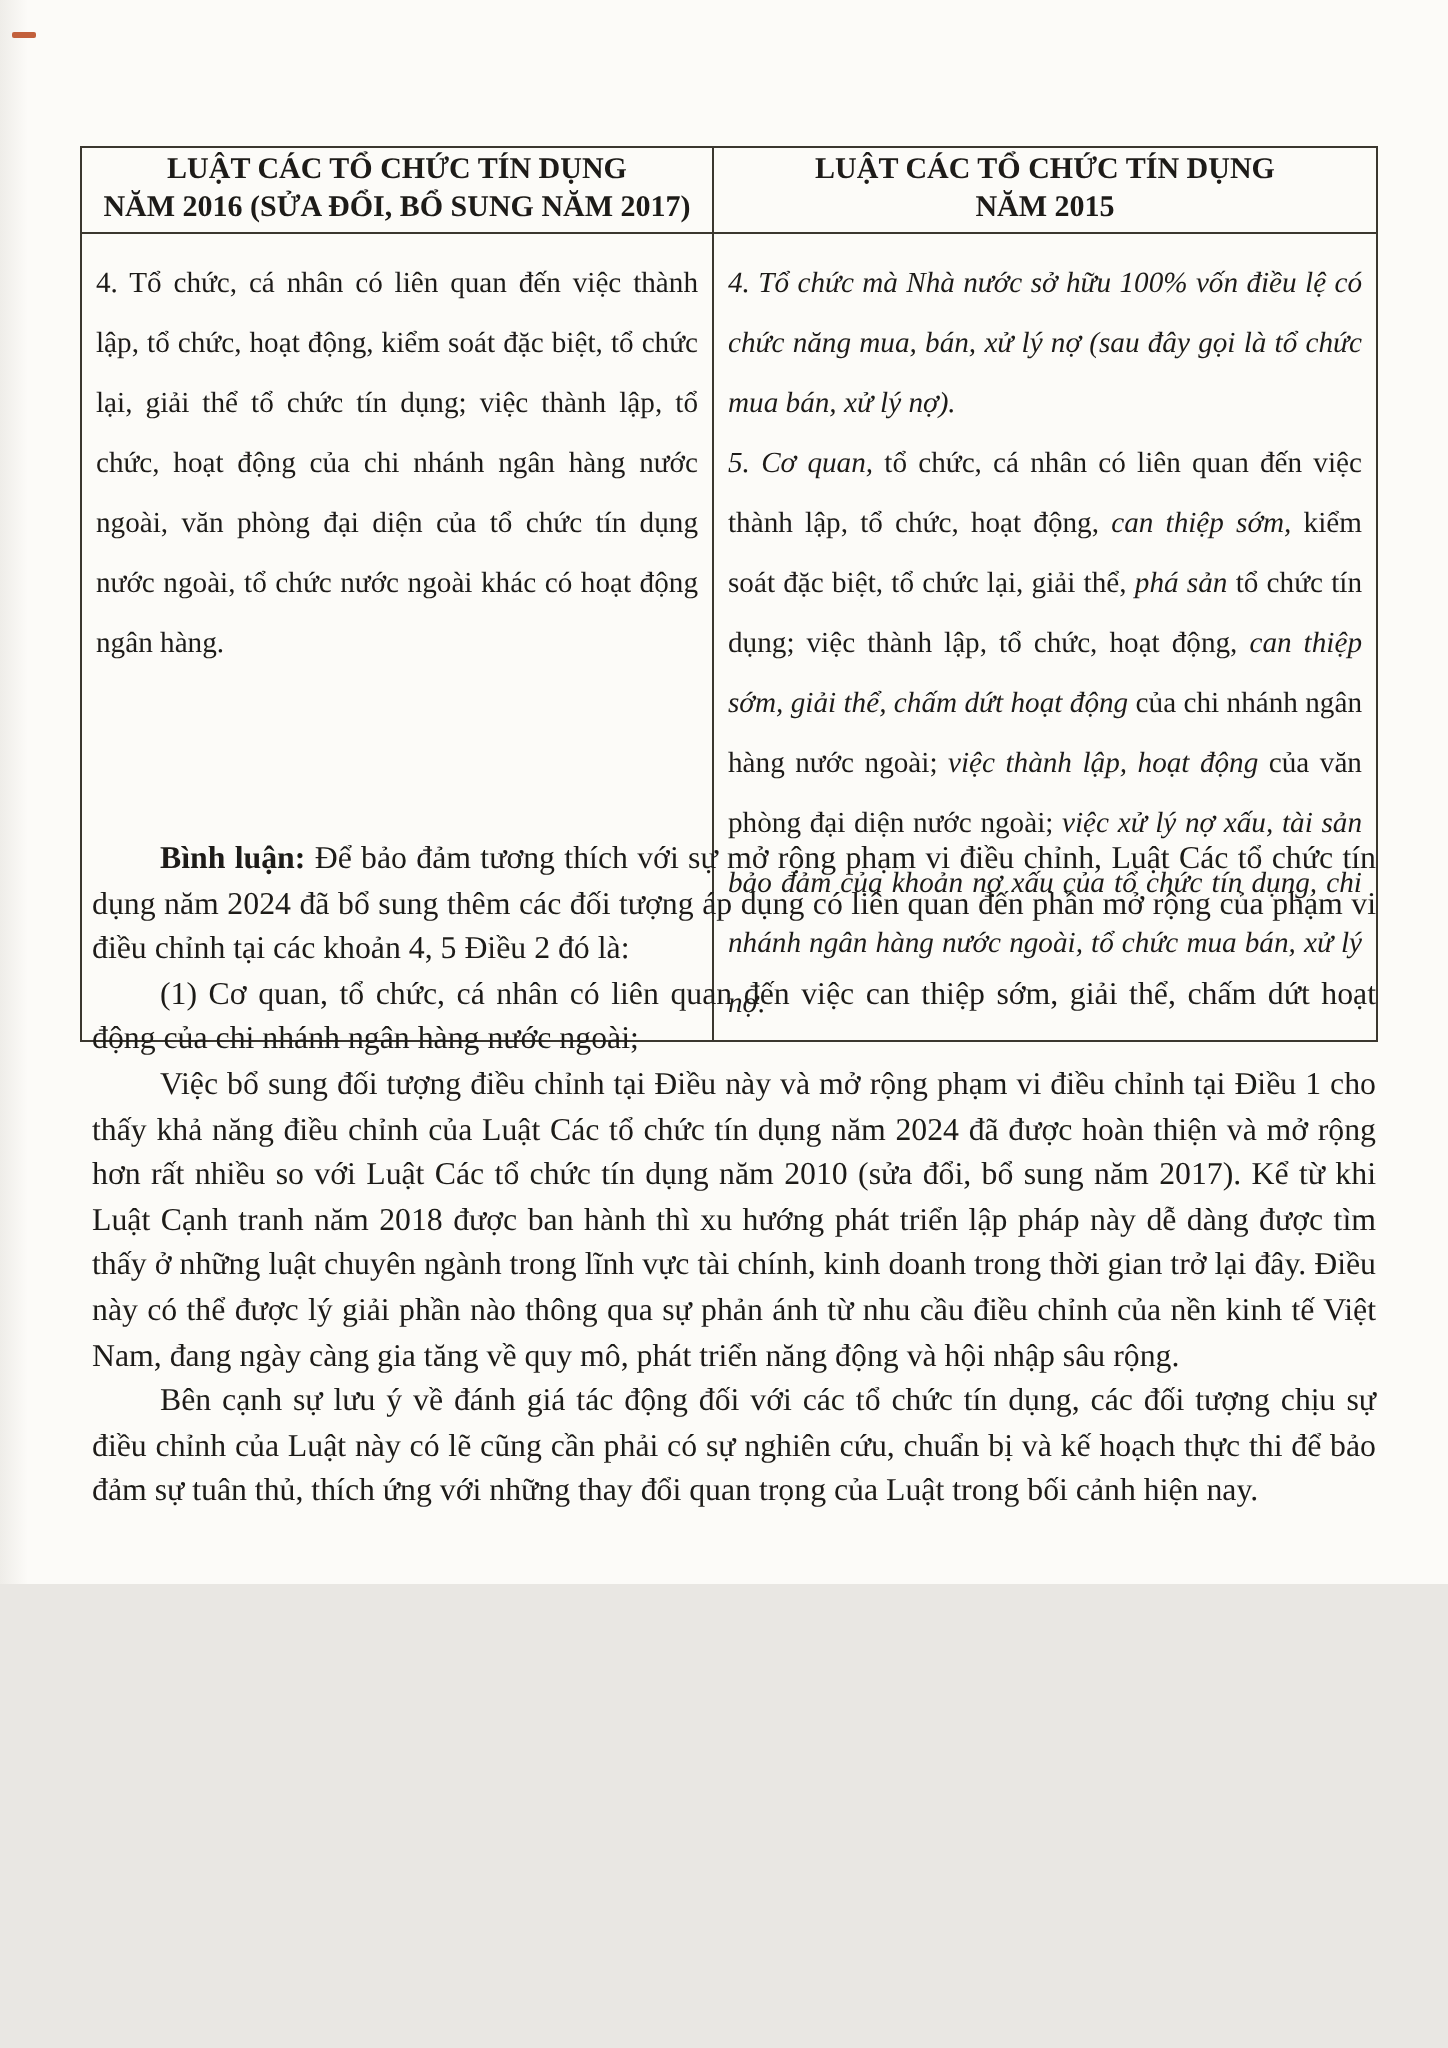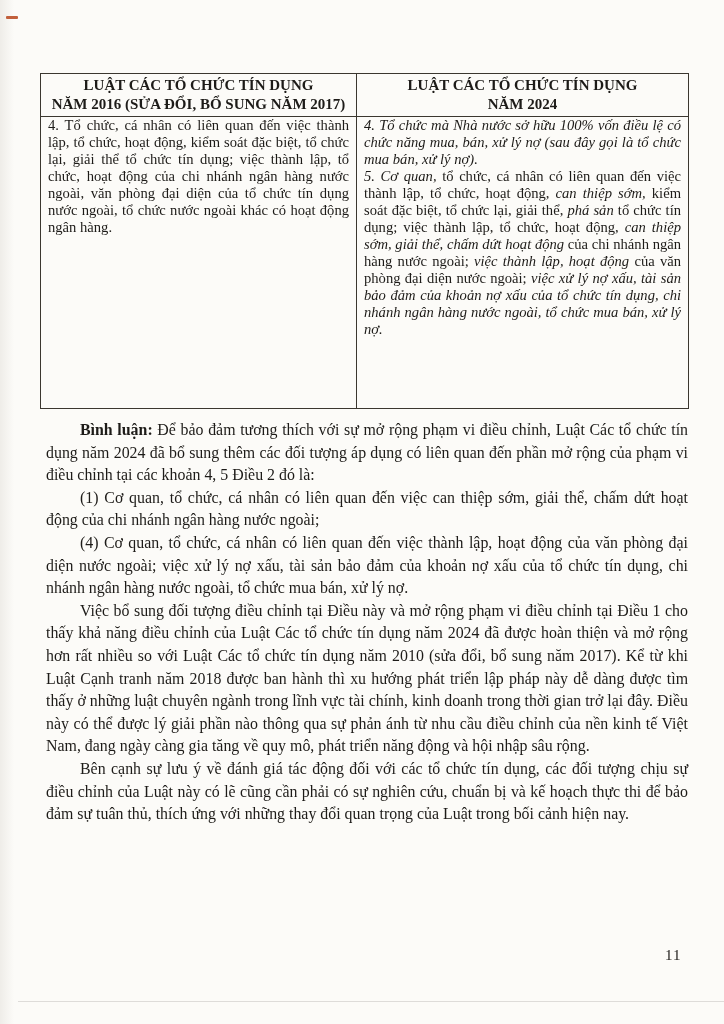--- a/index.html
+++ b/index.html
@@ -3,21 +3,21 @@
 <meta charset="utf-8">
 <style>
   html, body {
     margin: 0;
     padding: 0;
     background: #e9e7e3;
   }
   .sheet {
     position: relative;
     width: 724px;
-    height: 1024px;
+    height: 792px;
     margin: 0 auto;
     background: #fcfbf8;
     font-family: "Liberation Serif", "DejaVu Serif", serif;
     color: #1d1b18;
     overflow: hidden;
   }
   
   .edge-left {
     position: absolute;
     left: 0; top: 0;
@@ -54,22 +54,22 @@
     text-align: center;
     padding: 2px 4px 3px 4px;
     vertical-align: middle;
   }
   .law-table col.c-left  { width: 316px; }
   .law-table col.c-right { width: 332px; }
   .law-table td {
     vertical-align: top;
     text-align: justify;
     font-size: 14.6px;
-    line-height: 17px;
-    padding: 0 7px 3px 7px;
+    line-height: 30px;
+    padding: 10px 7px 3px 7px;
     height: 288px;
     overflow: hidden;
   }
   .law-table td p { margin: 0; }
   .commentary {
     position: absolute;
     left: 46px; top: 419px;
     width: 642px;
     font-size: 15.9px;
     line-height: 22.6px;
@@ -102,40 +102,39 @@
       <col class="c-right">
     </colgroup>
     <thead>
       <tr>
         <th>
           <span>LUẬT CÁC TỔ CHỨC TÍN DỤNG</span><br>
           <span>NĂM 2016 (SỬA ĐỔI, BỔ SUNG NĂM 2017)</span>
         </th>
         <th>
           <span>LUẬT CÁC TỔ CHỨC TÍN DỤNG</span><br>
-          <span>NĂM 2024</span>
+          <span>NĂM 2015</span>
         </th>
       </tr>
     </thead>
     <tbody>
       <tr>
         <td>
             <p><span>4. Tổ chức, cá nhân có liên quan đến việc thành lập, tổ chức, hoạt động, kiểm soát đặc biệt, tổ chức lại, giải thể tổ chức tín dụng; việc thành lập, tổ chức, hoạt động của chi nhánh ngân hàng nước ngoài, văn phòng đại diện của tổ chức tín dụng nước ngoài, tổ chức nước ngoài khác có hoạt động ngân hàng.</span></p>
           </td>
         <td>
             <p><i>4. Tổ chức mà Nhà nước sở hữu 100% vốn điều lệ có chức năng mua, bán, xử lý nợ (sau đây gọi là tổ chức mua bán, xử lý nợ).</i></p>
             <p><i>5. Cơ quan,</i><span> tổ chức, cá nhân có liên quan đến việc thành lập, tổ chức, hoạt động, </span><i>can thiệp sớm,</i><span> kiểm soát đặc biệt, tổ chức lại, giải thể, </span><i>phá sản</i><span> tổ chức tín dụng; việc thành lập, tổ chức, hoạt động, </span><i>can thiệp sớm, giải thể, chấm dứt hoạt động</i><span> của chi nhánh ngân hàng nước ngoài; </span><i>việc thành lập, hoạt động</i><span> của văn phòng đại diện nước ngoài; </span><i>việc xử lý nợ xấu, tài sản bảo đảm của khoản nợ xấu của tổ chức tín dụng, chi nhánh ngân hàng nước ngoài, tổ chức mua bán, xử lý nợ.</i></p>
           </td>
       </tr>
     </tbody>
   </table>
 
   <div class="commentary">
       <p><b>Bình luận:</b><span> Để bảo đảm tương thích với sự mở rộng phạm vi điều chỉnh, Luật Các tổ chức tín dụng năm 2024 đã bổ sung thêm các đối tượng áp dụng có liên quan đến phần mở rộng của phạm vi điều chỉnh tại các khoản 4, 5 Điều 2 đó là:</span></p>
       <p><span>(1) Cơ quan, tổ chức, cá nhân có liên quan đến việc can thiệp sớm, giải thể, chấm dứt hoạt động của chi nhánh ngân hàng nước ngoài;</span></p>
-      <p><span>(4) Cơ quan, tổ chức, cá nhân có liên quan đến việc thành lập, hoạt động của văn phòng đại diện nước ngoài; việc xử lý nợ xấu, tài sản bảo đảm của khoản nợ xấu của tổ chức tín dụng, chi nhánh ngân hàng nước ngoài, tổ chức mua bán, xử lý nợ.</span></p>
       <p><span>Việc bổ sung đối tượng điều chỉnh tại Điều này và mở rộng phạm vi điều chỉnh tại Điều 1 cho thấy khả năng điều chỉnh của Luật Các tổ chức tín dụng năm 2024 đã được hoàn thiện và mở rộng hơn rất nhiều so với Luật Các tổ chức tín dụng năm 2010 (sửa đổi, bổ sung năm 2017). Kể từ khi Luật Cạnh tranh năm 2018 được ban hành thì xu hướng phát triển lập pháp này dễ dàng được tìm thấy ở những luật chuyên ngành trong lĩnh vực tài chính, kinh doanh trong thời gian trở lại đây. Điều này có thể được lý giải phần nào thông qua sự phản ánh từ nhu cầu điều chỉnh của nền kinh tế Việt Nam, đang ngày càng gia tăng về quy mô, phát triển năng động và hội nhập sâu rộng.</span></p>
       <p><span>Bên cạnh sự lưu ý về đánh giá tác động đối với các tổ chức tín dụng, các đối tượng chịu sự điều chỉnh của Luật này có lẽ cũng cần phải có sự nghiên cứu, chuẩn bị và kế hoạch thực thi để bảo đảm sự tuân thủ, thích ứng với những thay đổi quan trọng của Luật trong bối cảnh hiện nay.</span></p>
     </div>
 
   <div class="page-number">11</div>
 
 </div>
 
 </body></html>

